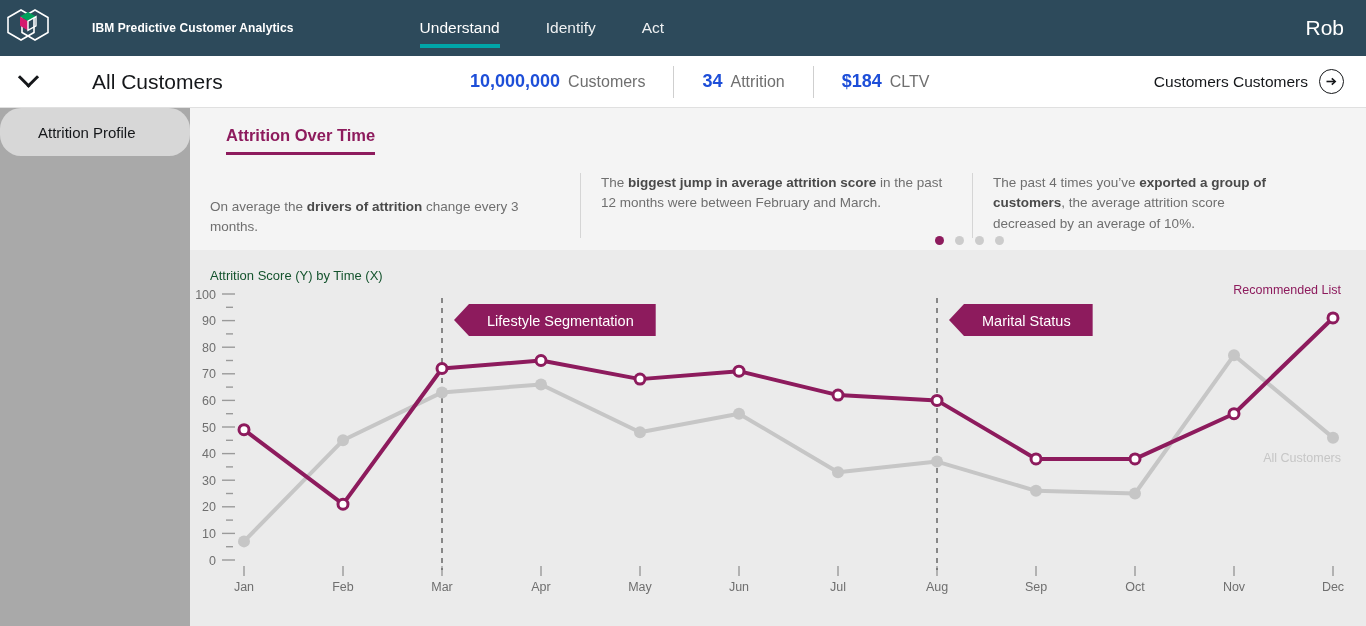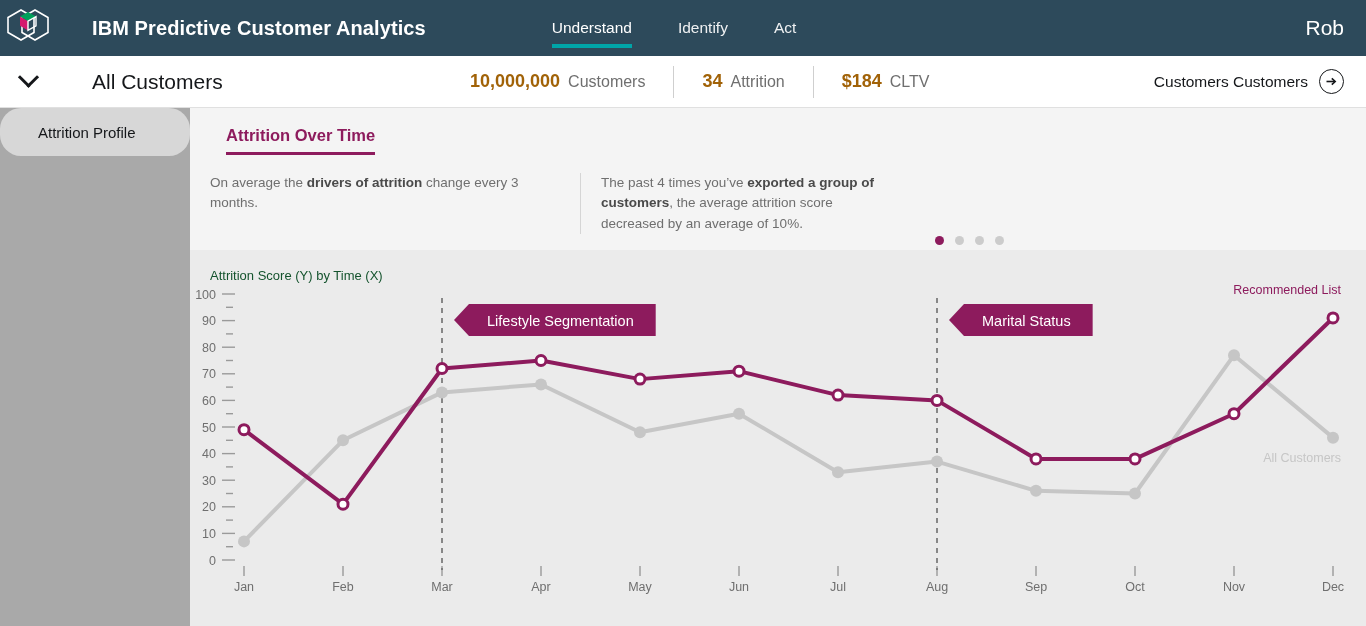--- a/index.html
+++ b/index.html
@@ -9,21 +9,21 @@
     background: #ebebeb; overflow: hidden;
   }
 
   
   .app-header {
     height: 56px; background: #2d4a5b;
     display: flex; align-items: center; position: relative;
   }
   .logo-wrap { width: 56px; display: flex; align-items: center; justify-content: center; }
   .app-title {
-    color: #ffffff; font-size: 20px; font-weight: bold;
+    color: #ffffff; font-size: 12px; font-weight: bold;
     letter-spacing: .1px; margin-left: 36px;
   }
   .nav { display: flex; align-items: center; margin-left: 126px; height: 56px; justify-content: flex-end; }
   .nav-item {
     color: #ffffff; font-size: 15.5px; padding: 0 0 0 0;
     margin-right: 46px; height: 56px; line-height: 56px;
     position: relative; cursor: pointer; opacity: .92;
   }
   .nav-item.active { opacity: 1; }
   .nav-item.active::after {
@@ -46,21 +46,21 @@
   }
   .chev {
     width: 15px; height: 15px; border-right: 3px solid #15171a;
     border-bottom: 3px solid #15171a; transform: rotate(45deg) translate(-3px,-3px);
   }
   .segment-name {
     font-size: 21px; color: #15171a; font-weight: normal; margin-left: 36px;
   }
   .metrics { position: absolute; left: 470px; display: flex; align-items: center; }
   .metric { display: flex; align-items: baseline; white-space: nowrap; }
-  .metric .val { font-size: 18px; font-weight: bold; color: #a16207; }
+  .metric .val { font-size: 18px; font-weight: bold; color: #1d4ed8; }
   .metric .lbl { font-size: 16px; color: #6f6f6f; margin-left: 8px; }
   .metric-div { width: 1px; height: 32px; background: #cfcfcf; margin: 0 28px; }
   .cta {
     position: absolute; right: 22px; display: flex; align-items: center; cursor: pointer;
   }
   .cta-label { font-size: 15.5px; color: #15171a; }
   .cta-arrow {
     width: 25px; height: 25px; border: 1.6px solid #15171a; border-radius: 50%;
     margin-left: 11px; display: flex; align-items: center; justify-content: center;
   }
@@ -82,21 +82,21 @@
     font-size: 16.5px; font-weight: bold; color: #8d1b5d;
     padding-bottom: 7px; border-bottom: 3px solid #8d1b5d; display: inline-block;
   }
   .dots { position: absolute; left: 745px; top: 128px; display: flex; gap: 11px; }
   .dot { width: 9px; height: 9px; border-radius: 50%; background: #cccccc; cursor: pointer; }
   .dot.active { background: #8d1b5d; }
   .cards { display: flex; margin-top: 18px; }
   .card { padding: 0 26px 0 20px; font-size: 13.5px; line-height: 1.5; color: #6f6f6f; }
   .card b { color: #4a4a4a; font-weight: bold; }
   .card + .card { border-left: 1px solid #d5d5d5; }
-  .card-1 { width: 390px; }
+  .card-1 { width: 390px; margin-top: 24px; }
   .card-2 { width: 392px; }
   .card-3 { width: 326px; }
 
   
   .chart-area { flex: 1; background: #ebebeb; position: relative; }
   .chart-title {
     position: absolute; left: 20px; top: 18px; font-size: 13px; color: #14532d;
   }
   .chart-svg { position: absolute; left: 0; top: 0; }
   .ylabel { font-size: 12.5px; fill: #6f6f6f; text-anchor: end; }
@@ -182,20 +182,23 @@
       <div class="dots">
         <span class="dot active"></span>
         <span class="dot"></span>
         <span class="dot"></span>
         <span class="dot"></span>
       </div>
 
       <div class="cards">
         <div class="card card-1">
           <span>On average the </span><b>drivers of attrition</b><span> change every 3 months.</span>
+        </div>
+        <div class="card card-2">
+          <span>The </span><b>biggest jump in average attrition score</b><span> in the past 12 months were between February and March.</span>
         </div>
         <div class="card card-3">
           <span>The past 4 times you’ve </span><b>exported a group of customers</b><span>, the average attrition score decreased by an average of 10%.</span>
         </div>
       </div>
     </div>
 
     <div class="chart-area">
       <div class="chart-title">Attrition Score (Y) by Time (X)</div>
       <svg class="chart-svg" id="chart" width="1176" height="376">

